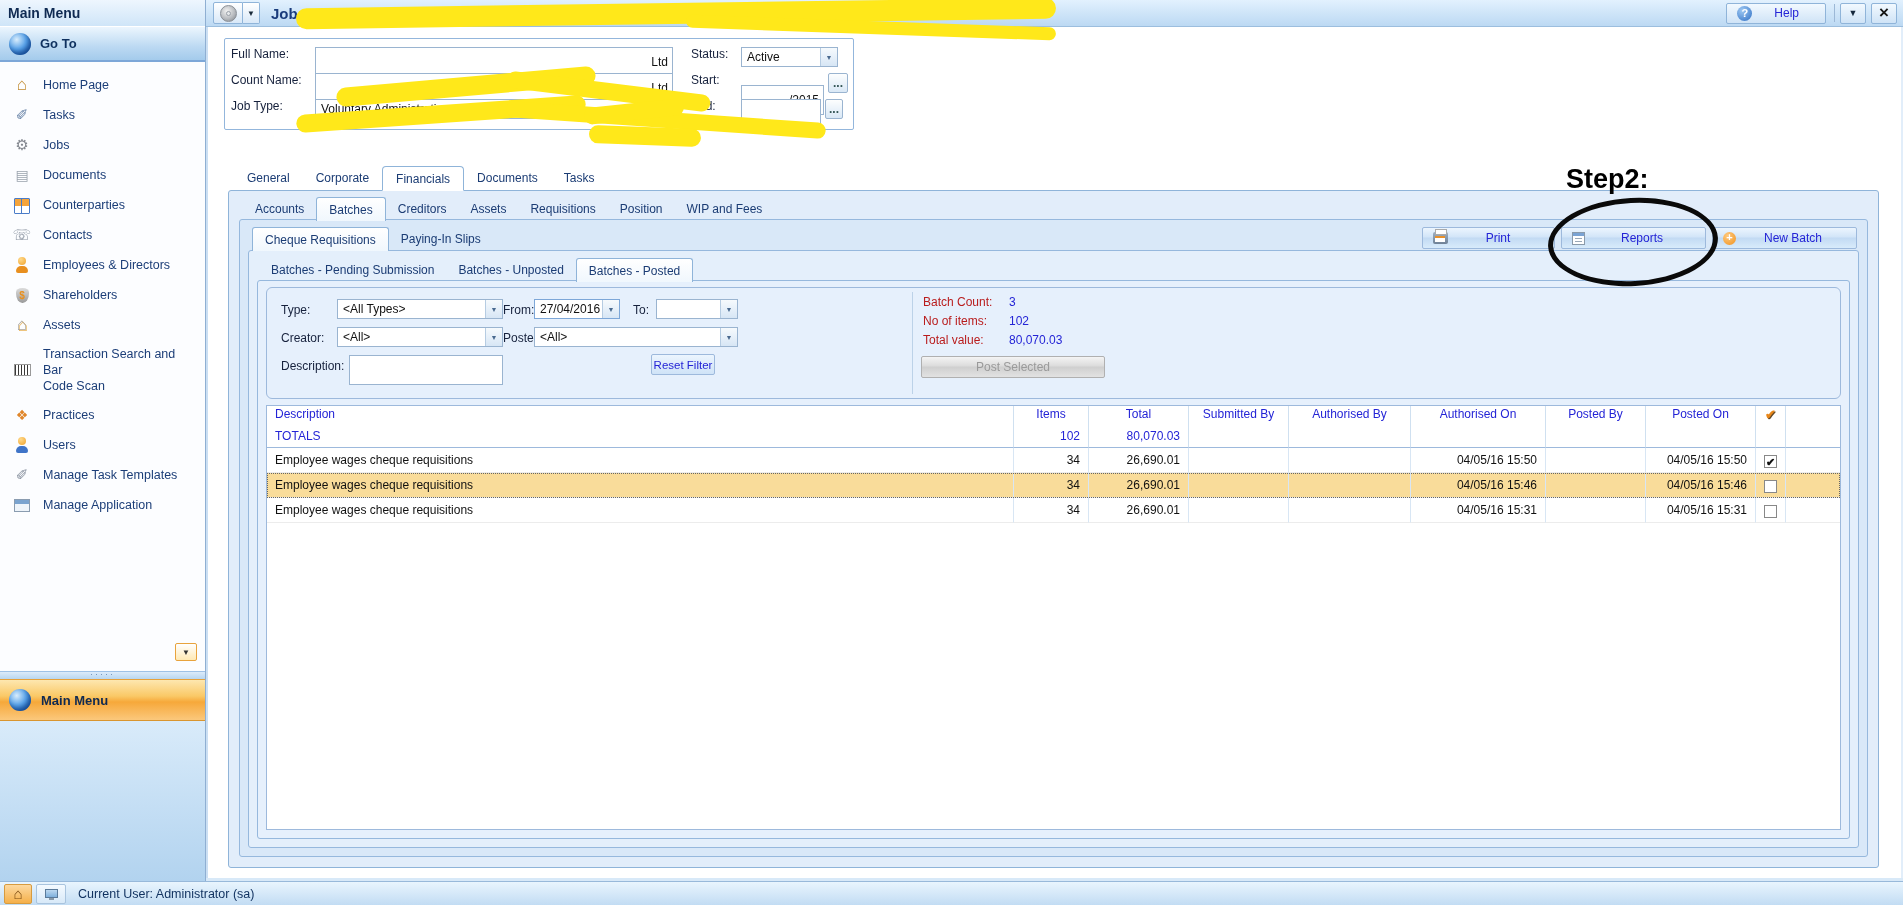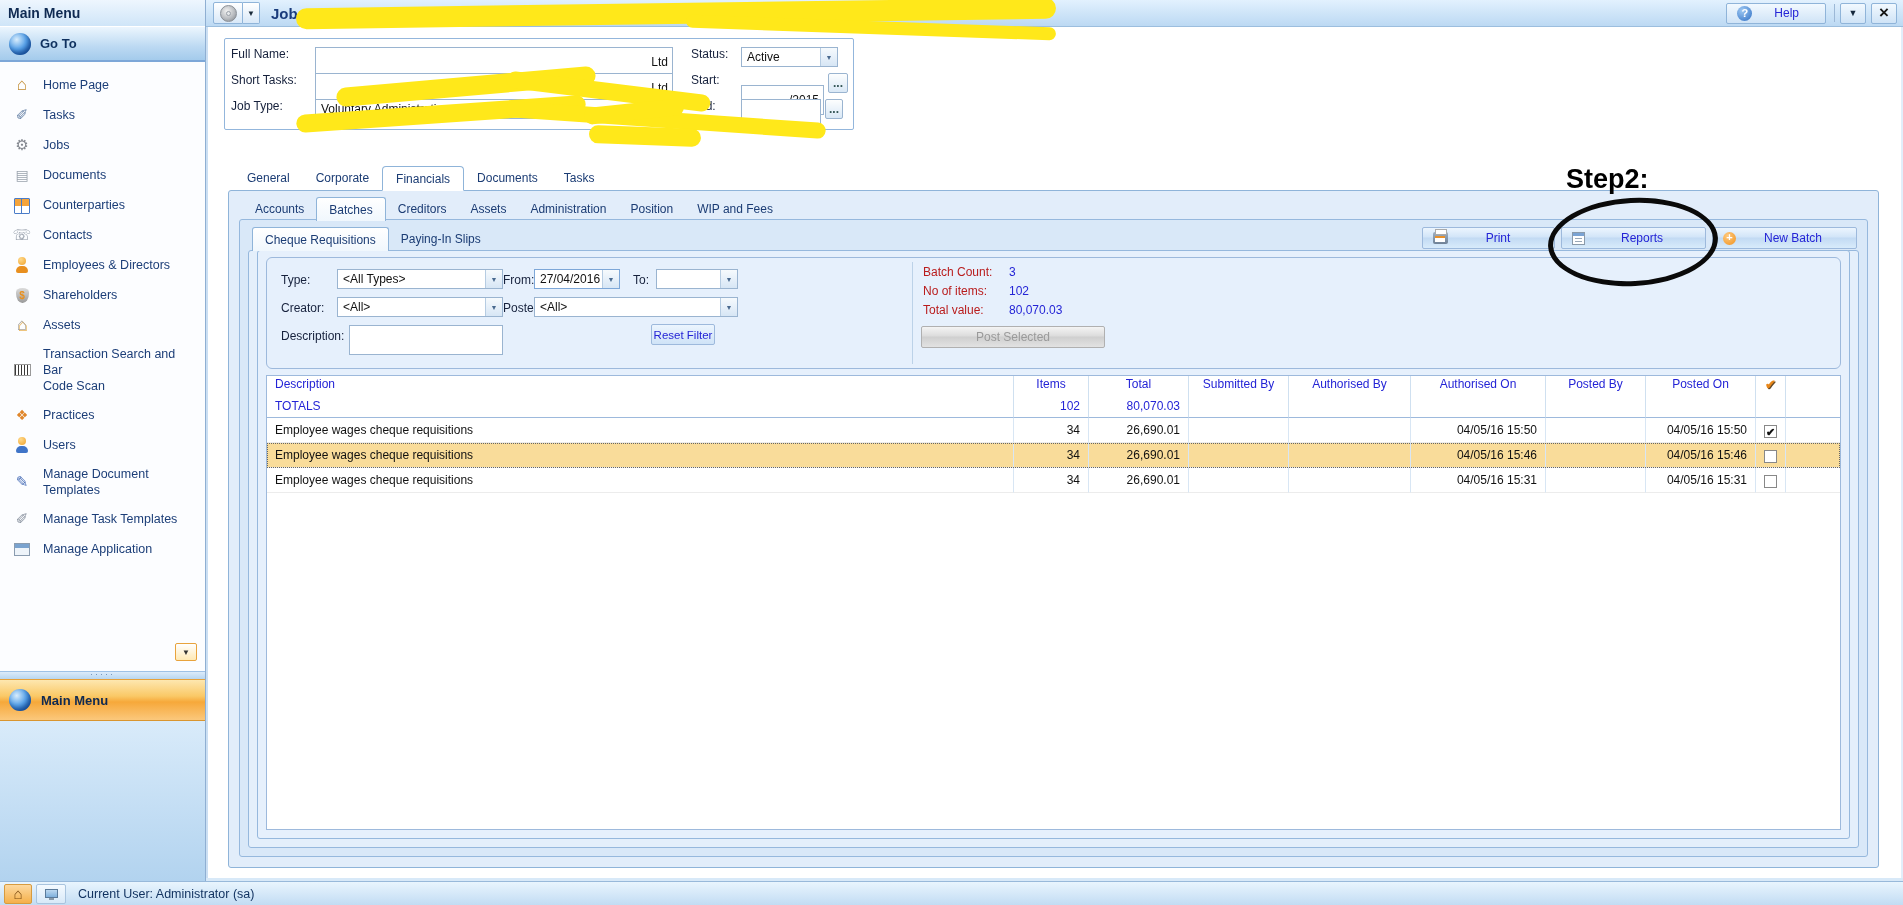--- a/index.html
+++ b/index.html
@@ -219,25 +219,20 @@
           <span class="mic g-practices"></span>
           <span class="mil">Practices</span>
         </div>
       <div class="mi">
           <span class="mic">
             <span class="i-person blue"></span>
           </span>
           <span class="mil">Users</span>
         </div>
       <div class="mi">
-          <span class="mic g-pen"></span>
-          <span class="mil">Manage Document
-Templates</span>
-        </div>
-      <div class="mi">
           <span class="mic g-pen2"></span>
           <span class="mil">Manage Task Templates</span>
         </div>
       <div class="mi">
           <span class="mic">
             <span class="i-app"></span>
           </span>
           <span class="mil">Manage Application</span>
         </div>
       <div class="more"></div>
@@ -276,21 +271,21 @@
       <div class="edgeB"></div>
 
       <div class="formbox">
         <div class="frow" style="left:6px;top:8px;">
             <span class="flabel">Full Name:</span>
           </div>
         <div class="frow tb" style="left:90px;top:8px;width:358px;justify-content:flex-end;">
             <span>Ltd</span>
           </div>
         <div class="frow" style="left:6px;top:34px;">
-            <span class="flabel">Short Tasks:</span>
+            <span class="flabel">Count Name:</span>
           </div>
         <div class="frow tb" style="left:90px;top:34px;width:358px;justify-content:flex-end;">
             <span>Ltd</span>
           </div>
         <div class="frow" style="left:6px;top:60px;">
             <span class="flabel">Job Type:</span>
           </div>
         <div class="cmb" style="position:absolute;left:90px;top:60px;width:358px;">
             <span class="val">Voluntary Administration</span>
             <span class="dda"></span>
@@ -324,21 +319,21 @@
         <div class="tab">Documents</div>
         <div class="tab">Tasks</div>
       </div>
 
       <div class="finpanel">
         <div class="tabrow2">
           <div class="t2">Accounts</div>
           <div class="t2 sel">Batches</div>
           <div class="t2">Creditors</div>
           <div class="t2">Assets</div>
-          <div class="t2">Administration</div>
+          <div class="t2">Requisitions</div>
           <div class="t2">Position</div>
           <div class="t2">WIP and Fees</div>
         </div>
 
         <div class="batpanel">
           <div class="toolrow">
             <div class="tabrow2" style="margin:0 0 0 4px;">
               <div class="t2 sel">Cheque Requisitions</div>
               <div class="t2">Paying-In Slips</div>
             </div>
@@ -354,20 +349,25 @@
                 <div class="ellipse"></div>
               </div>
               <div class="pbtn w-new">
                   <span class="i-plus"></span>
                   <span class="cap">New Batch</span>
                 </div>
             </div>
           </div>
 
           <div class="chqpanel">
+            <div class="tabrow4">
+              <div class="t2">Batches - Pending Submission</div>
+              <div class="t2">Batches - Unposted</div>
+              <div class="t2 sel">Batches - Posted</div>
+            </div>
 
             <div class="postedpanel">
 
               <div class="filterbox">
                 <span class="fl" style="left:14px;top:15px;">Type:</span>
                 <div class="cmb" style="position:absolute;left:70px;top:11px;width:166px;">
                     <span class="val">&lt;All Types&gt;</span>
                     <span class="dda"></span>
                   </div>
                 <span class="fl" style="left:236px;top:15px;">From:</span>

